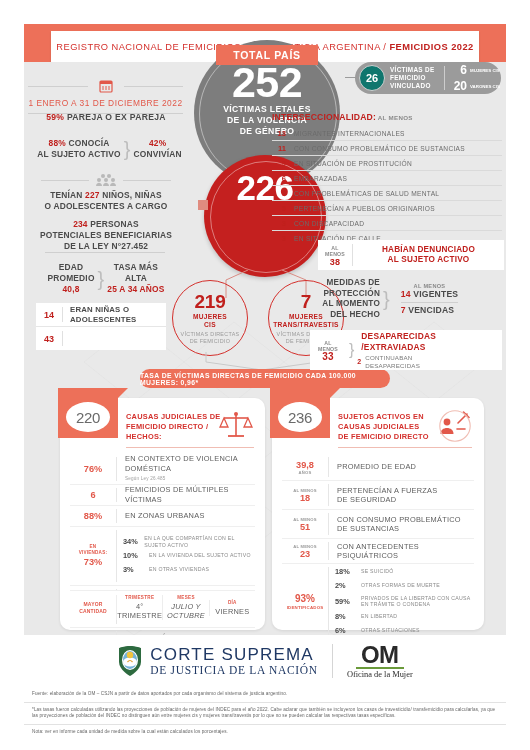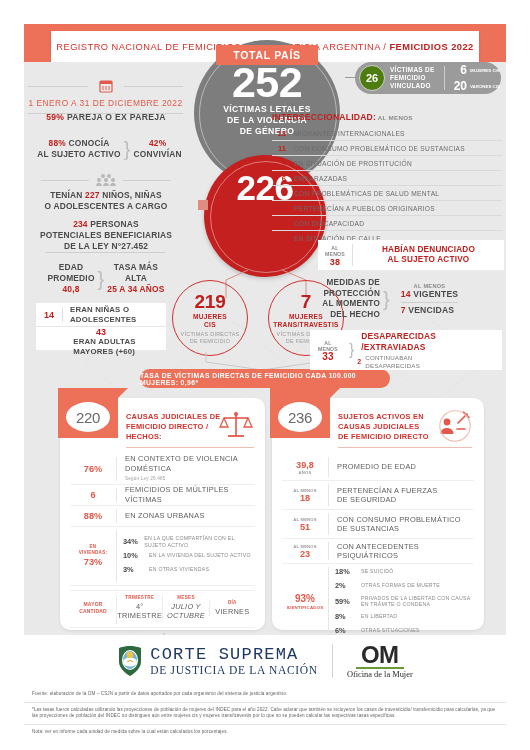--- a/index.html
+++ b/index.html
@@ -51,21 +51,21 @@
   .cal-rule{height:1px;background:#cfcfcf;margin:0 10px;}
   .cal-icon{display:block;margin:0 auto;}
   .cal-date{font-size:8.4px;color:#e2584a;letter-spacing:.5px;margin:4px 0 5px;}
 
   
   .vinc{
     position:absolute;left:355px;top:62px;width:146px;height:32px;background:#9b9b9b;
     border-radius:16px;display:flex;align-items:center;
   }
   .vinc-circ{
-    width:24px;height:24px;border-radius:50%;background:#4d7c0f;border:1.5px solid #cfcfcf;
+    width:24px;height:24px;border-radius:50%;background:#0f766e;border:1.5px solid #cfcfcf;
     margin-left:4px;display:flex;align-items:center;justify-content:center;color:#fff;
     font-size:11px;font-weight:bold;
   }
   .vinc-lbl{color:#fff;font-size:6.4px;font-weight:bold;line-height:8px;letter-spacing:.3px;
     margin-left:5px;width:50px;}
   .vinc-div{width:1px;height:24px;background:rgba(255,255,255,.5);margin:0 4px;}
   .vinc-nums{display:flex;flex-direction:column;gap:2px;}
   .vinc-row{display:flex;align-items:center;color:#fff;}
   .vinc-n{font-size:12px;font-weight:bold;width:18px;text-align:right;}
   .vinc-t{font-size:4.4px;line-height:5px;margin-left:3px;font-weight:bold;}
@@ -92,21 +92,21 @@
   .sep-line{position:absolute;left:45px;top:252px;width:120px;height:1px;background:#cfcfcf;}
 
   .edad{position:absolute;left:18px;top:262px;width:176px;display:flex;align-items:center;justify-content:center;}
   .edad-a{text-align:center;font-size:8.4px;font-weight:bold;color:#4a4a4a;line-height:11px;letter-spacing:.2px;}
   .edad-a .v{color:#c0201d;}
   .edad-b{text-align:center;font-size:8.4px;font-weight:bold;color:#4a4a4a;line-height:11px;letter-spacing:.2px;}
   .edad-b .v{color:#c0201d;}
 
   .agebox{position:absolute;left:36px;top:303px;width:130px;background:#fff;}
   .agerow{display:flex;align-items:center;height:23px;border-bottom:1px solid #e6e6e6;}
-  .agerow:last-child{border-bottom:none;flex-direction:column;}
+  .agerow:last-child{border-bottom:none;}
   .agerow .n{width:26px;text-align:center;color:#c0201d;font-weight:bold;font-size:9px;}
   .agerow .sep{width:1px;height:15px;background:#e0e0e0;}
   .agerow .t{flex:1;padding-left:7px;font-size:7.8px;font-weight:bold;color:#4a4a4a;line-height:9.5px;letter-spacing:.2px;}
 
   
   .red-circ{position:absolute;left:204px;top:155px;width:122px;height:122px;border-radius:50%;
     background:#c4201f;box-shadow:0 2px 4px rgba(0,0,0,.18);}
   .red-circ-in{position:absolute;left:210px;top:161px;width:110px;height:110px;border-radius:50%;
     border:1px solid rgba(255,255,255,.42);}
   .red-226{position:absolute;left:204px;top:170px;width:122px;text-align:center;color:#fff;
@@ -210,21 +210,21 @@
   .ident-k .pct{display:block;color:#e2584a;font-weight:bold;font-size:10px;}
   .ident-k .lab{display:block;font-size:4.4px;color:#e2584a;font-weight:bold;letter-spacing:.2px;margin-top:1px;}
   .almenos{display:block;font-size:4.2px;color:#9a9a9a;font-weight:bold;letter-spacing:.2px;}
   .anios{display:block;font-size:4.2px;color:#9a9a9a;font-weight:bold;letter-spacing:.2px;}
 
   
   .logos{position:absolute;left:24px;top:635px;width:482px;height:52px;background:#fff;
     display:flex;align-items:center;justify-content:center;}
   .logo-shield{width:26px;height:32px;}
   .cs-text{margin-left:7px;}
-  .cs1{font-family:Liberation Mono, monospace;font-size:17px;color:#1f3864;letter-spacing:1.2px;line-height:18px;}
+  .cs1{font-family:Liberation Sans, sans-serif;font-size:17px;color:#1f3864;letter-spacing:1.2px;line-height:18px;}
   .cs2{font-family:"Liberation Serif", serif;font-size:11.5px;color:#1f3864;letter-spacing:.7px;line-height:13px;}
   .logo-div{width:1px;height:34px;background:#d5d5d5;margin:0 14px;}
   .om-wrap{text-align:center;}
   .om-txt{font-size:24px;font-weight:bold;color:#2a2a2a;letter-spacing:-.5px;line-height:24px;}
   .om-sub{font-family:"Liberation Serif", serif;font-size:8.4px;color:#2a2a2a;margin-top:1px;}
 
   
   .notes{position:absolute;left:24px;top:687px;width:482px;}
   .note{border-top:1px solid #e2e2e2;padding:4px 8px;font-size:4.6px;color:#666;line-height:6.6px;letter-spacing:.1px;}
   .note:first-child{border-top:none;}
@@ -349,22 +349,20 @@
   <div class="agebox">
     <div class="agerow">
       <div class="n">14</div>
       <div class="sep"></div>
       <div class="t" style="white-space:pre-line;">ERAN NIÑAS O
 ADOLESCENTES</div>
     </div>
     <div class="agerow">
       <div class="n">43</div>
       <div class="sep"></div>
-      <div class="t" style="white-space:pre-line;">ERAN ADULTAS
-MAYORES (+60)</div>
     </div>
   </div>
 
   <div class="red-circ"></div>
   <div class="red-circ-in"></div>
   <div class="red-sq"></div>
   <div class="red-226">226</div>
 
   <svg class="conn" width="180" height="28" viewBox="0 0 180 28">
     <path d="M62 0 L40 10 L40 28 M96 0 L120 10 L120 28" stroke="#d98c84" stroke-width="1" fill="none"></path>

